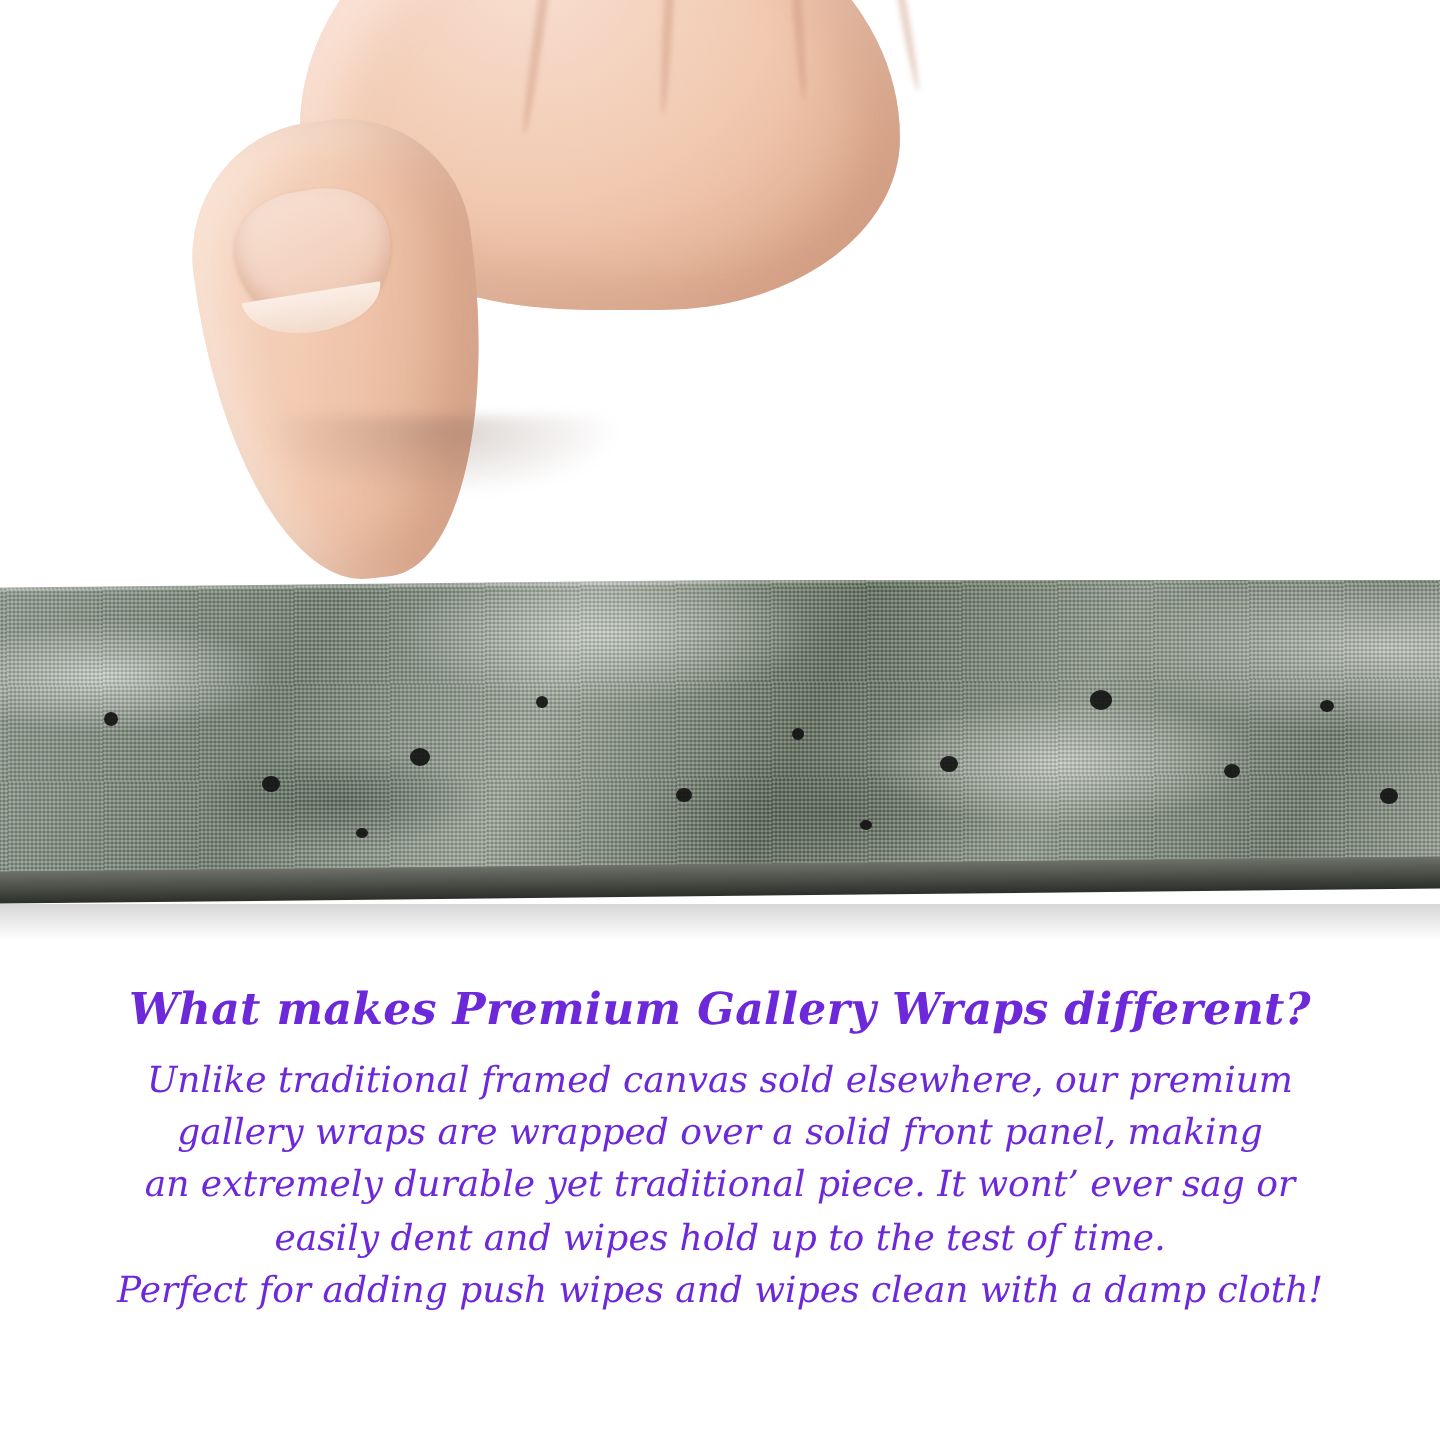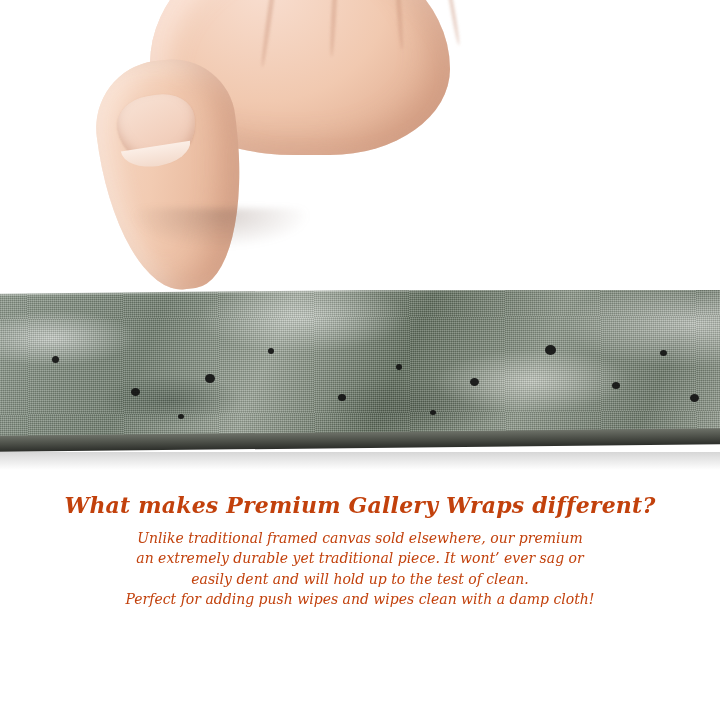--- a/index.html
+++ b/index.html
@@ -177,33 +177,33 @@
     background: linear-gradient(180deg, rgba(120,120,120,.30), rgba(255,255,255,0));
   }
 
   
   .caption {
     position: absolute;
     left: 0;
     top: 492px;
     width: 720px;
     text-align: center;
-    color: #c2410c;
+    color: #6d28d9;
     font-family: "DejaVu Serif", serif;
   }
   .caption-title {
     font-size: 22px;
     font-style: italic;
     font-weight: 700;
     letter-spacing: .2px;
     margin: 0 0 8px 0;
     line-height: 1.25;
   }
   .caption-body {
-    font-size: 14px;
+    font-size: 18px;
     font-style: italic;
     font-weight: 400;
     line-height: 1.47;
     margin: 0 auto;
     width: 620px;
   }
   .caption-body span { display: block; }
 </style>
 </head>
 <body>
@@ -245,19 +245,20 @@
 
     <div class="strip-top-edge"></div>
     <div class="strip-bottom-edge"></div>
   </div>
   <div class="strip-under-shadow"></div>
 
   <div class="caption">
     <div class="caption-title">What makes Premium Gallery Wraps different?</div>
     <div class="caption-body">
       <span>Unlike traditional framed canvas sold elsewhere, our premium</span>
+      <span>gallery wraps are wrapped over a solid front panel, making</span>
       <span>an extremely durable yet traditional piece. It wont’ ever sag or</span>
-      <span>easily dent and will hold up to the test of clean.</span>
+      <span>easily dent and wipes hold up to the test of time.</span>
       <span>Perfect for adding push wipes and wipes clean with a damp cloth!</span>
     </div>
   </div>
 
 </div>
 
 </body></html>

